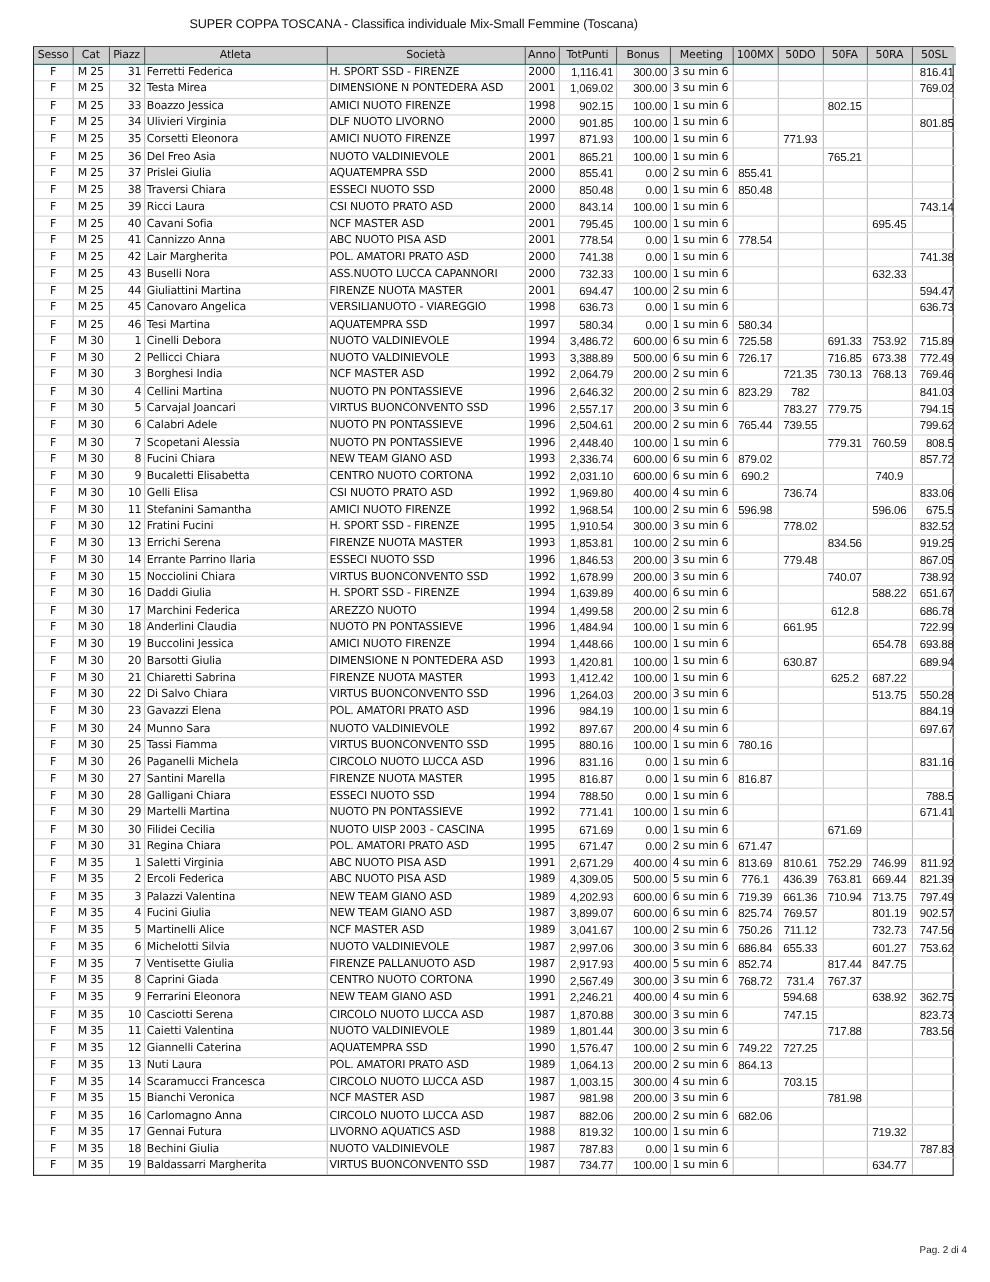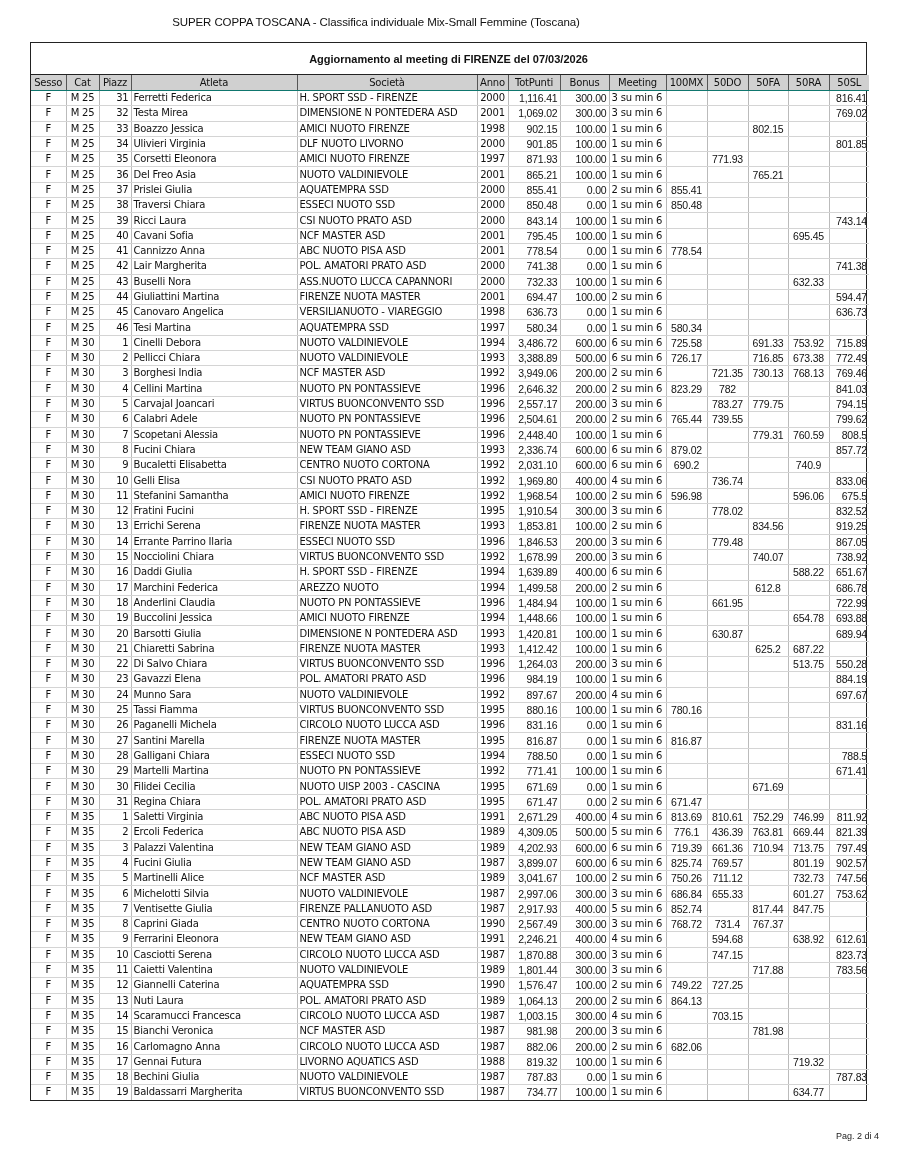--- a/index.html
+++ b/index.html
@@ -21,21 +21,20 @@
   td.ev { font-family: "Liberation Sans", sans-serif; font-size: 10.5px; text-align: center; }
   td.ev.sl { text-align: right; }
   .pag { position: absolute; top: 1131px; left: 836px; font-size: 9px; color: #222; }
 </style>
 </head>
 <body>
 
 <div class="doc-title">SUPER COPPA TOSCANA - Classifica individuale Mix-Small Femmine (Toscana)</div>
 
 <div class="frame">
-  <div class="subtitle"><span>Aggiornamento al meeting di </span><span>FIRENZE</span><span> del 07/03/2026</span></div>
   <table>
     <colgroup>
       <col style="width:35px">
         <col style="width:33px">
         <col style="width:32px">
         <col style="width:166px">
       <col style="width:180px">
         <col style="width:31px">
         <col style="width:52px">
         <col style="width:49px">
@@ -353,21 +352,21 @@
           <td class="ev">673.38</td>
           <td class="ev sl">772.49</td>
         </tr>
         <tr>
           <td class="c">F</td>
           <td class="l" style="text-align: center;">M 30</td>
           <td class="r">3</td>
           <td class="l">Borghesi India</td>
           <td class="l">NCF MASTER ASD</td>
           <td class="anno">1992</td>
-          <td class="num">3,949.06</td>
+          <td class="num">2,064.79</td>
           <td class="num">200.00</td>
           <td class="l" style="font-family: &quot;DejaVu Sans&quot;, sans-serif;">2 su min 6</td>
           <td class="ev"></td>
           <td class="ev">721.35</td>
           <td class="ev">730.13</td>
           <td class="ev">768.13</td>
           <td class="ev sl">769.46</td>
         </tr>
         <tr>
           <td class="c">F</td>
@@ -952,21 +951,21 @@
           <td class="l">Ferrarini Eleonora</td>
           <td class="l">NEW TEAM GIANO ASD</td>
           <td class="anno">1991</td>
           <td class="num">2,246.21</td>
           <td class="num">400.00</td>
           <td class="l" style="font-family: &quot;DejaVu Sans&quot;, sans-serif;">4 su min 6</td>
           <td class="ev"></td>
           <td class="ev">594.68</td>
           <td class="ev"></td>
           <td class="ev">638.92</td>
-          <td class="ev sl">612.61</td>
+          <td class="ev sl">362.75</td>
         </tr>
         <tr>
           <td class="c">F</td>
           <td class="l" style="text-align: center;">M 35</td>
           <td class="r">10</td>
           <td class="l">Casciotti Serena</td>
           <td class="l">CIRCOLO NUOTO LUCCA ASD</td>
           <td class="anno">1987</td>
           <td class="num">1,870.88</td>
           <td class="num">300.00</td>

